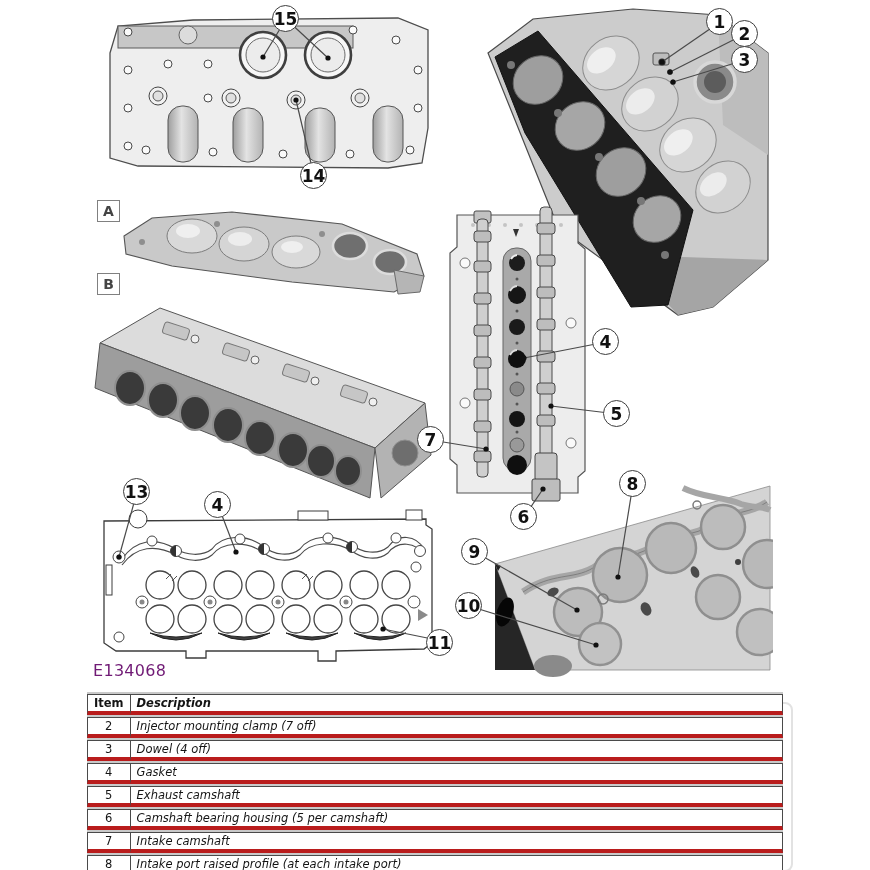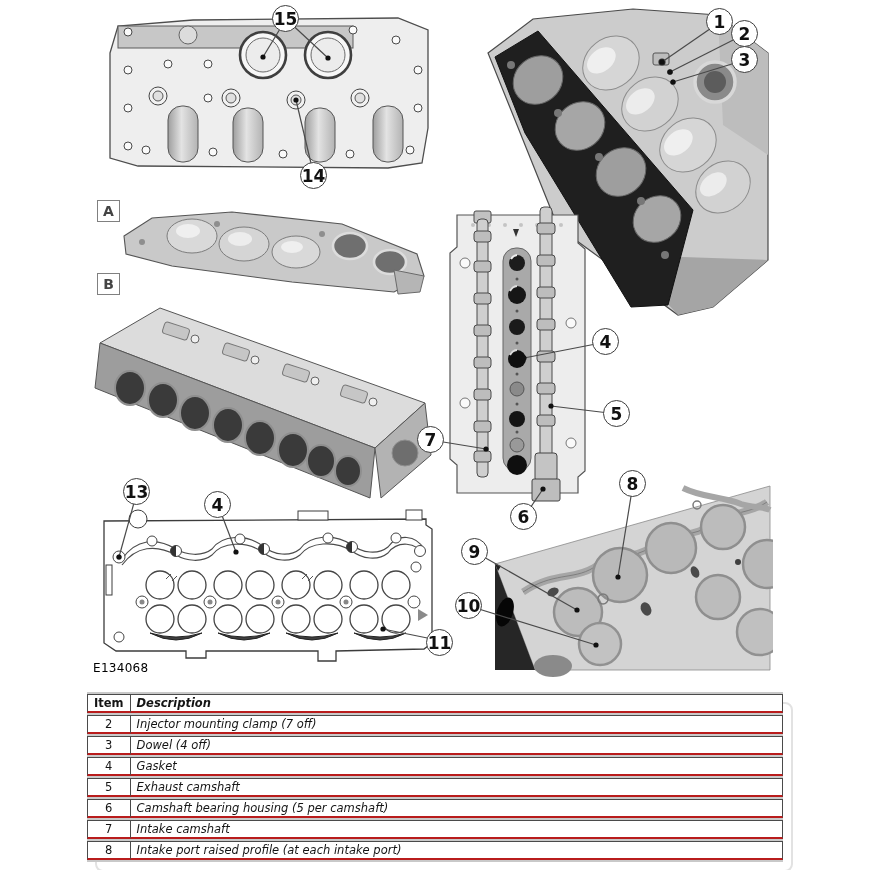--- a/index.html
+++ b/index.html
@@ -6,26 +6,26 @@
   #page{position:relative;width:870px;height:870px;background:#fff;overflow:hidden;
         font-family:"DejaVu Sans",sans-serif;}
   .panel{position:absolute;z-index:1;}
   #leader-overlay{position:absolute;left:0;top:0;z-index:5;pointer-events:none;}
   .callout{position:absolute;width:27px;height:27px;border:1.6px solid #3d3d3d;border-radius:50%;
            background:#fff;display:flex;align-items:center;justify-content:center;
            font-weight:bold;font-size:17px;color:#111;z-index:6;box-sizing:border-box;}
   .view-label{position:absolute;width:23px;height:22px;border:1.3px solid #808080;background:#fff;
            display:flex;align-items:center;justify-content:center;font-size:14px;font-weight:600;
            color:#444;z-index:4;box-sizing:border-box;}
-  #figure-id{position:absolute;left:93px;top:661px;font-size:12px;color:#000000;z-index:4;letter-spacing:.3px;}
+  #figure-id{position:absolute;left:93px;top:661px;font-size:16px;color:#701a75;z-index:4;letter-spacing:.3px;}
   #table-shadow{position:absolute;left:95px;top:702px;width:694px;height:166px;
            border:2px solid #e2e2e2;border-radius:8px;z-index:1;}
   #table-wrap{position:absolute;left:87px;top:692px;width:696px;background:#c9c9c9;z-index:2;}
   table.parts{border-collapse:separate;border-spacing:0 2px;width:100%;font-size:11.5px;color:#141414;}
-  table.parts th,table.parts td{background:#fff;border-top:1px solid #4a4a4a;border-bottom:2px solid #b91c1c;
+  table.parts th,table.parts td{background:#fff;border-top:1px solid #4a4a4a;border-bottom:4px solid #b91c1c;
            padding:1px 6px;height:14px;line-height:14px;}
   table.parts th{text-align:left;font-weight:bold;}
   .col-item{width:28px;border-left:1px solid #4a4a4a;border-right:1px solid #4a4a4a;}
   .col-desc{border-right:1px solid #4a4a4a;font-style:italic;}
   td.col-item{text-align:center;}
 </style>
 </head>
 <body>
 
 <div id="page">

